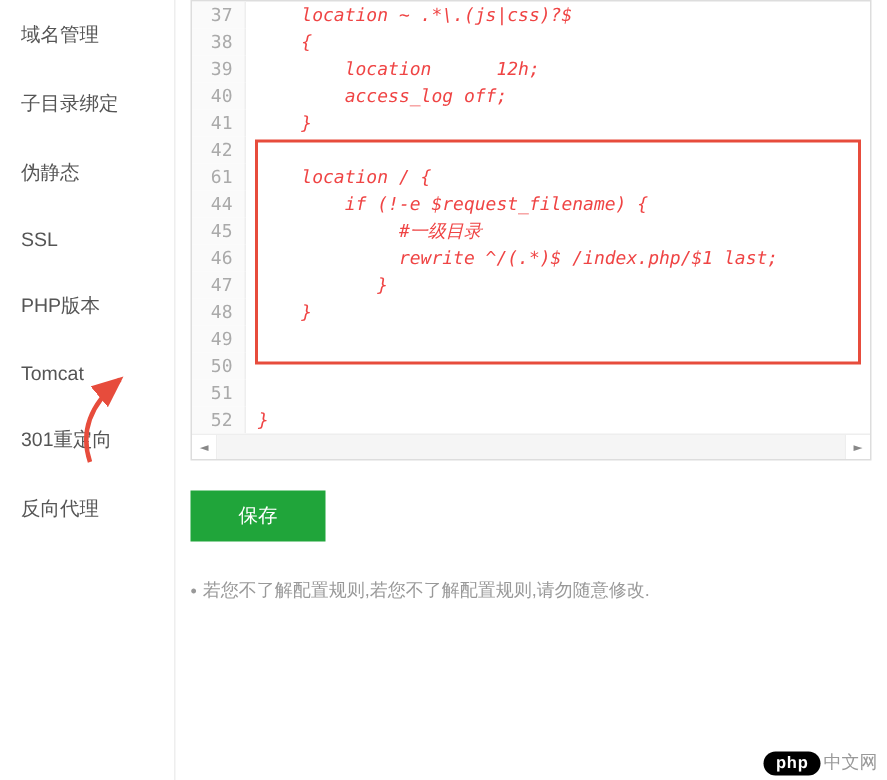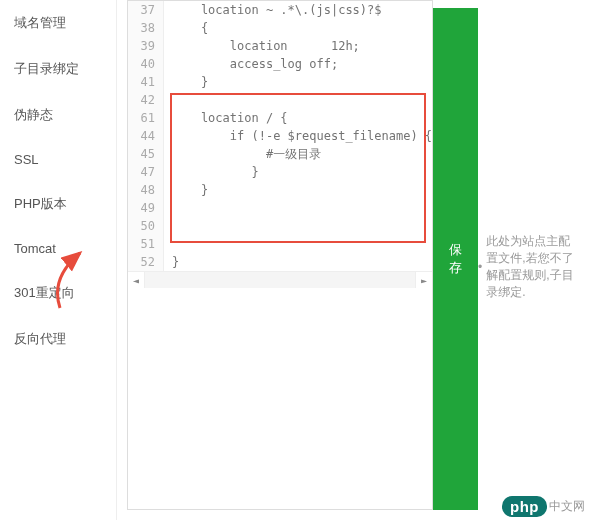--- a/index.html
+++ b/index.html
@@ -1,36 +1,36 @@
 <!DOCTYPE html>
 <html><head>
   <meta charset="utf-8">
   <style>
     * { margin: 0; padding: 0; box-sizing: border-box; }
     body { font-family: "Microsoft YaHei", Arial, sans-serif; font-size: 13px; color: #333; background: #fff; width: 591px; height: 520px; overflow: hidden; position: relative; }
     .container { display: flex; height: 100%; }
     .sidebar { width: 117px; border-right: 1px solid #eee; background: #fff; }
     .sidebar-item { padding: 14px 8px 14px 14px; color: #555; cursor: pointer; font-size: 13px; }
-    .main { flex: 1; padding: 0 10px 10px 10px; display: flex; flex-direction: row; position: relative; }
+    .main { flex: 1; padding: 0 10px 10px 10px; display: flex; flex-direction: column; position: relative; }
     .code-editor { border: 1px solid #ddd; background: #fff; font-family: Consolas, monospace; font-size: 12px; position: relative; }
     .code-scroll { overflow-x: scroll; overflow-y: hidden; }
     .code-line { display: flex; min-height: 18px; line-height: 18px; white-space: pre; }
     .gutter { width: 36px; text-align: right; padding-right: 8px; color: #aaa; background: #fafafa; border-right: 1px solid #eee; flex-shrink: 0; user-select: none; }
-    .code-text { padding-left: 8px; color: #737373; flex: 1; }
+    .code-text { padding-left: 8px; color: #ef4444; flex: 1; font-style: italic; }
     .highlight-box { position: absolute; border: 2px solid #e74c3c; left: 42px; right: 6px; top: 92px; height: 150px; pointer-events: none; }
     .scrollbar-row { display: flex; height: 17px; border-top: 1px solid #eee; }
     .scrollbar-left { width: 17px; border-right: 1px solid #eee; display: flex; align-items: center; justify-content: center; color: #888; font-size: 10px; }
     .scrollbar-track { flex: 1; background: #f5f5f5; }
     .scrollbar-right { width: 17px; border-left: 1px solid #eee; display: flex; align-items: center; justify-content: center; color: #888; font-size: 10px; }
-    .save-btn { margin-top: 8px; background: #20a53a; color: #fff; border: none; padding: 8px 16px; font-size: 13px; cursor: pointer; width: fit-content; }
+    .save-btn { margin-top: 20px; background: #20a53a; color: #fff; border: none; padding: 8px 32px; font-size: 13px; cursor: pointer; width: fit-content; }
     .note-row { margin-top: 24px; color: #999; font-size: 12px; display: flex; align-items: center; gap: 4px; }
     .bullet { color: #999; }
     .arrow-svg { position: absolute; left: 20px; top: 248px; pointer-events: none; z-index: 10; }
     .watermark { position: absolute; right: 6px; bottom: 3px; display: flex; align-items: center; gap: 2px; font-size: 12px; color: #999; }
-    .php-badge { background: #0f766e; color: #fff; font-weight: bold; padding: 2px 8px; border-radius: 10px; font-size: 15px; letter-spacing: 0.5px; }
+    .php-badge { background: #000000; color: #fff; font-weight: bold; padding: 2px 8px; border-radius: 10px; font-size: 11px; letter-spacing: 0.5px; }
     ::-webkit-scrollbar { height: 17px; }
     ::-webkit-scrollbar-track { background: #f5f5f5; }
     ::-webkit-scrollbar-thumb { background: #ccc; }
   </style>
 </head>
 <body>
 
 <div class="container">
   <div class="sidebar">
     <div class="sidebar-item">域名管理</div>
@@ -50,41 +50,42 @@
         <div id="code-lines">
             <div class="code-line"><div class="gutter">37</div><div class="code-text">    location ~ .*\.(js|css)?$</div></div>
             <div class="code-line"><div class="gutter">38</div><div class="code-text">    {</div></div>
             <div class="code-line"><div class="gutter">39</div><div class="code-text">        location      12h;</div></div>
             <div class="code-line"><div class="gutter">40</div><div class="code-text">        access_log off;</div></div>
             <div class="code-line"><div class="gutter">41</div><div class="code-text">    }</div></div>
             <div class="code-line"><div class="gutter">42</div><div class="code-text"></div></div>
             <div class="code-line"><div class="gutter">61</div><div class="code-text">    location / {</div></div>
             <div class="code-line"><div class="gutter">44</div><div class="code-text">        if (!-e $request_filename) {</div></div>
             <div class="code-line"><div class="gutter">45</div><div class="code-text">             #一级目录</div></div>
+            <div class="code-line"><div class="gutter">46</div><div class="code-text">             rewrite ^/(.*)$ /index.php/$1 last;</div></div>
             <div class="code-line"><div class="gutter">47</div><div class="code-text">           }</div></div>
             <div class="code-line"><div class="gutter">48</div><div class="code-text">    }</div></div>
             <div class="code-line"><div class="gutter">49</div><div class="code-text"></div></div>
             <div class="code-line"><div class="gutter">50</div><div class="code-text"></div></div>
             <div class="code-line"><div class="gutter">51</div><div class="code-text"></div></div>
             <div class="code-line"><div class="gutter">52</div><div class="code-text">}</div></div>
           </div>
       </div>
       <div class="highlight-box"></div>
       <div class="scrollbar-row">
         <div class="scrollbar-left">◄</div>
         <div class="scrollbar-track"></div>
         <div class="scrollbar-right">►</div>
       </div>
     </div>
 
     <button class="save-btn">保存</button>
 
     <div class="note-row">
       <span class="bullet">•</span>
-      <span>此处为站点主配置文件,若您不了解配置规则,子目录绑定.</span>
+      <span>若您不了解配置规则,若您不了解配置规则,请勿随意修改.</span>
     </div>
   </div>
 </div>
 
 <svg class="arrow-svg" width="80" height="70">
   <defs>
     <marker id="arrowhead" markerWidth="8" markerHeight="8" refX="6" refY="3" orient="auto">
       <polygon points="0 0, 7 3, 0 6" fill="#e74c3c"></polygon>
     </marker>
   </defs>

